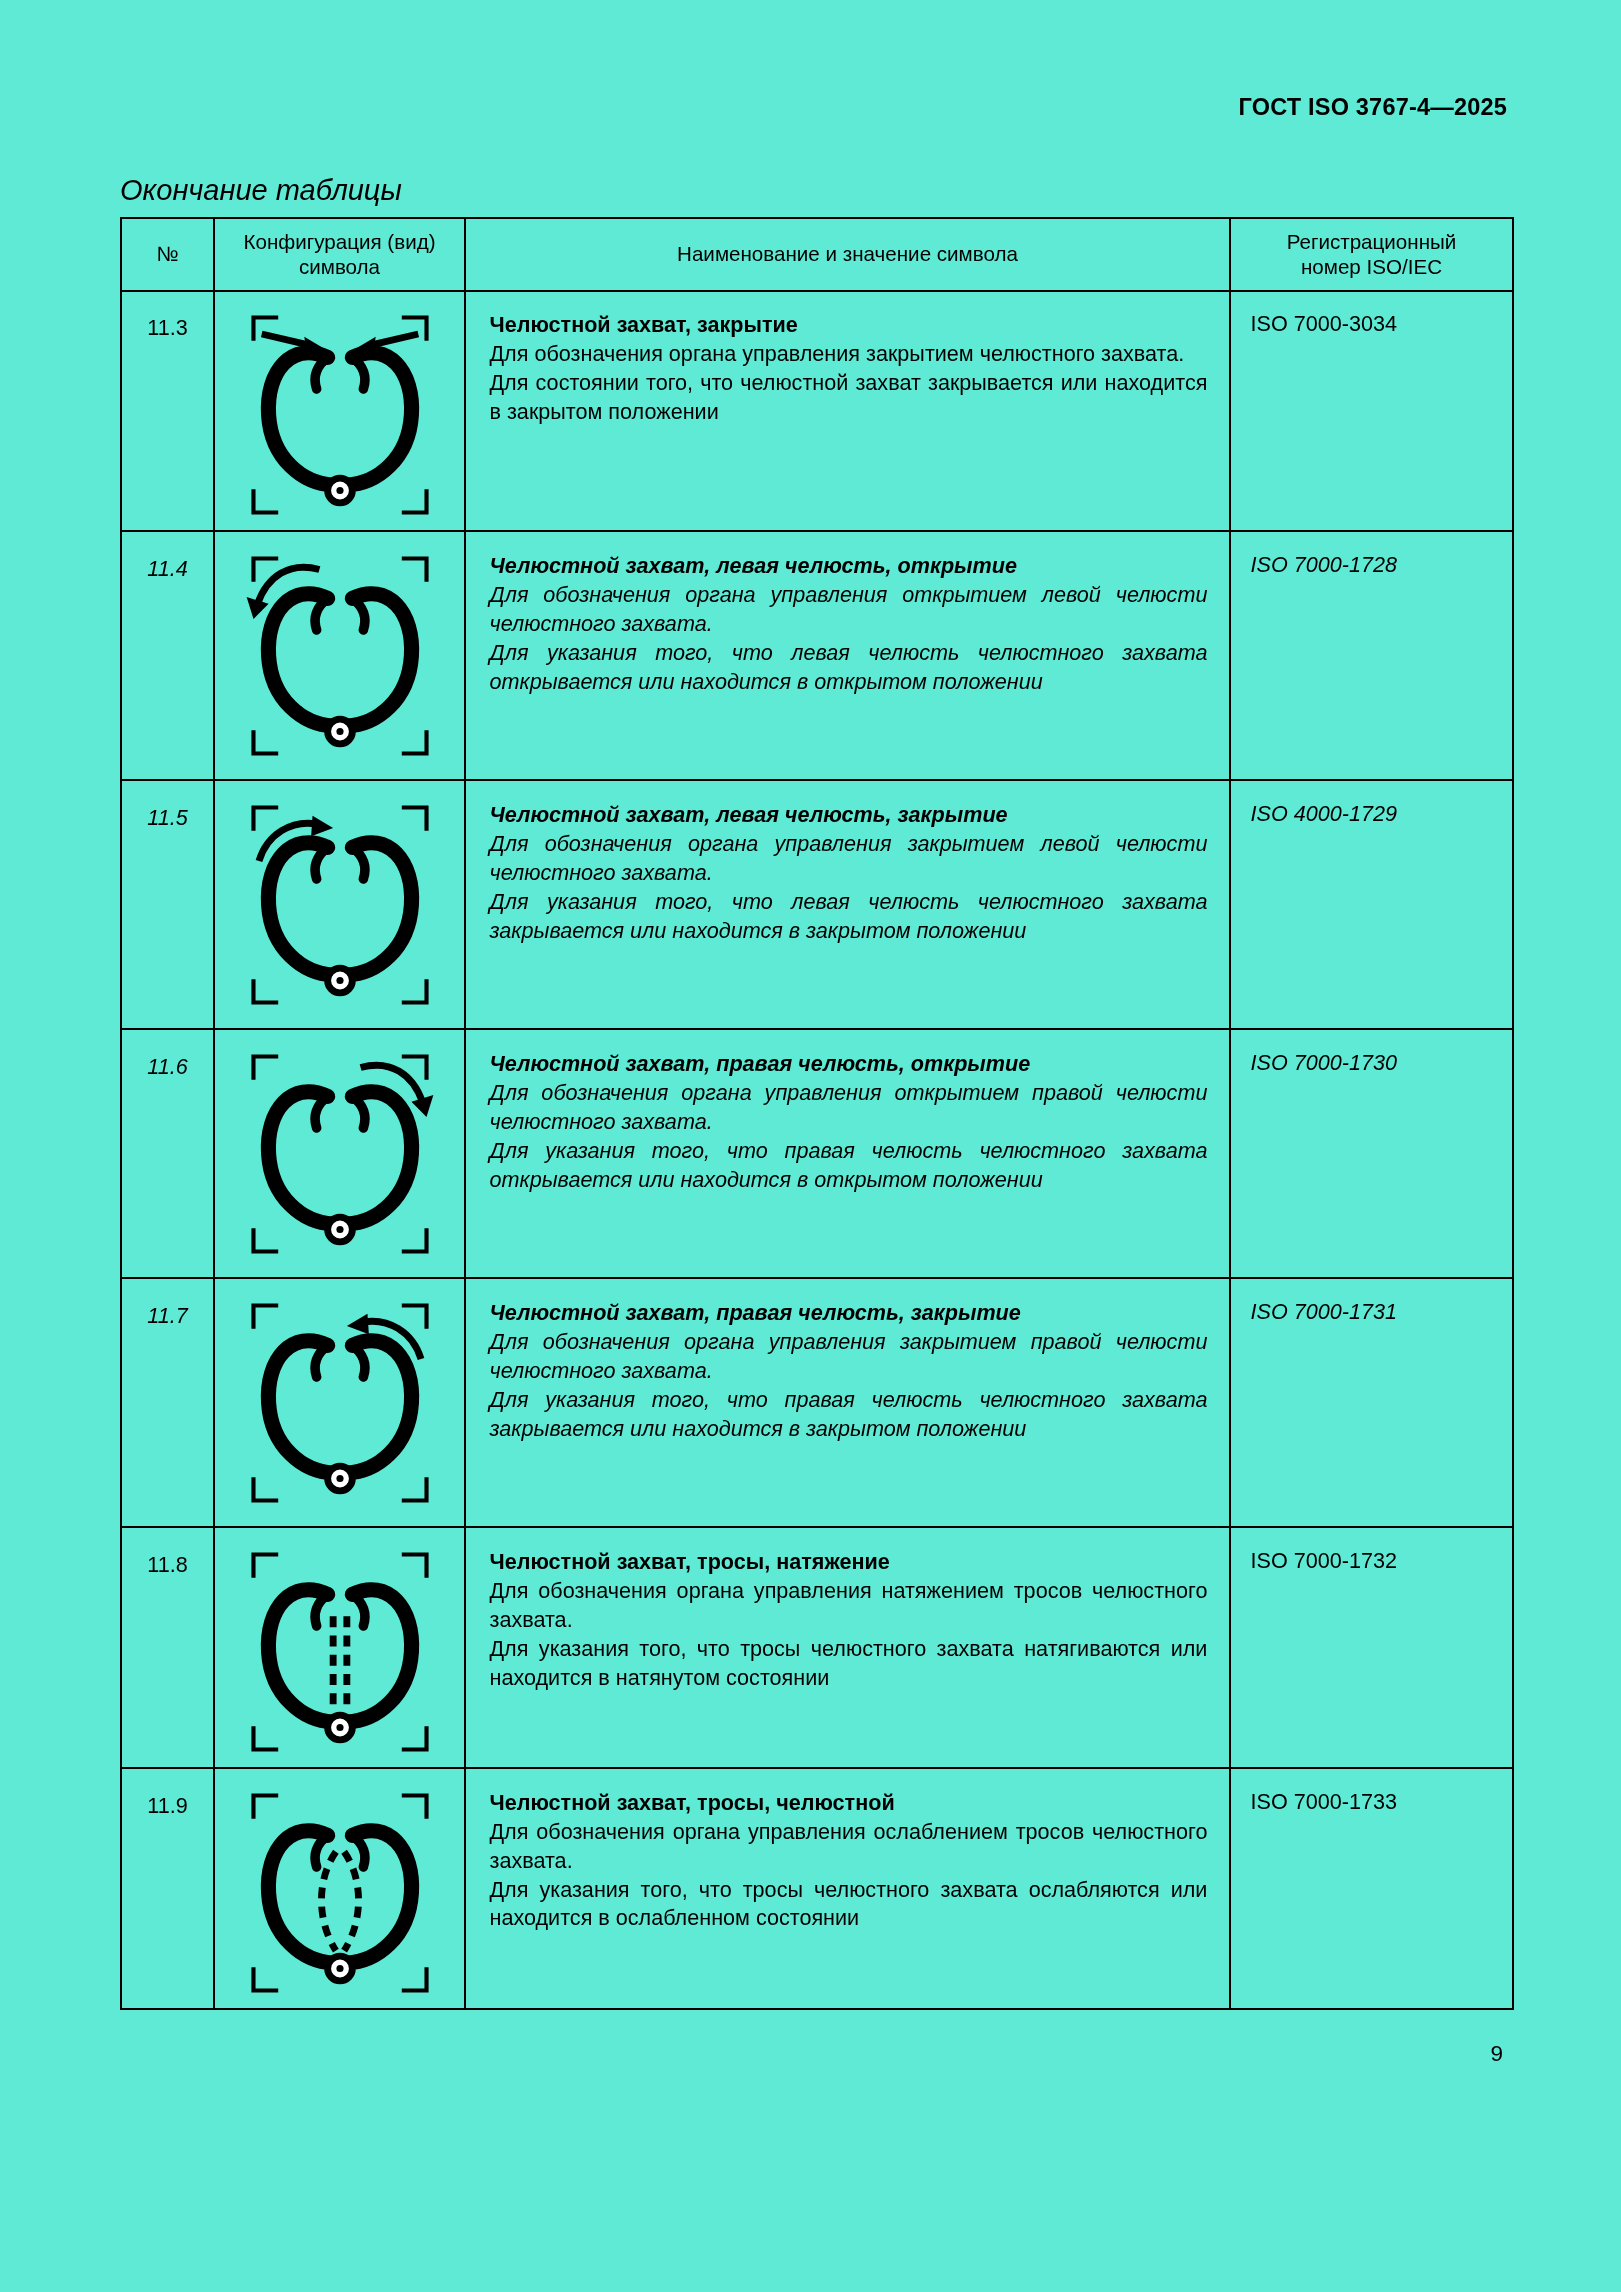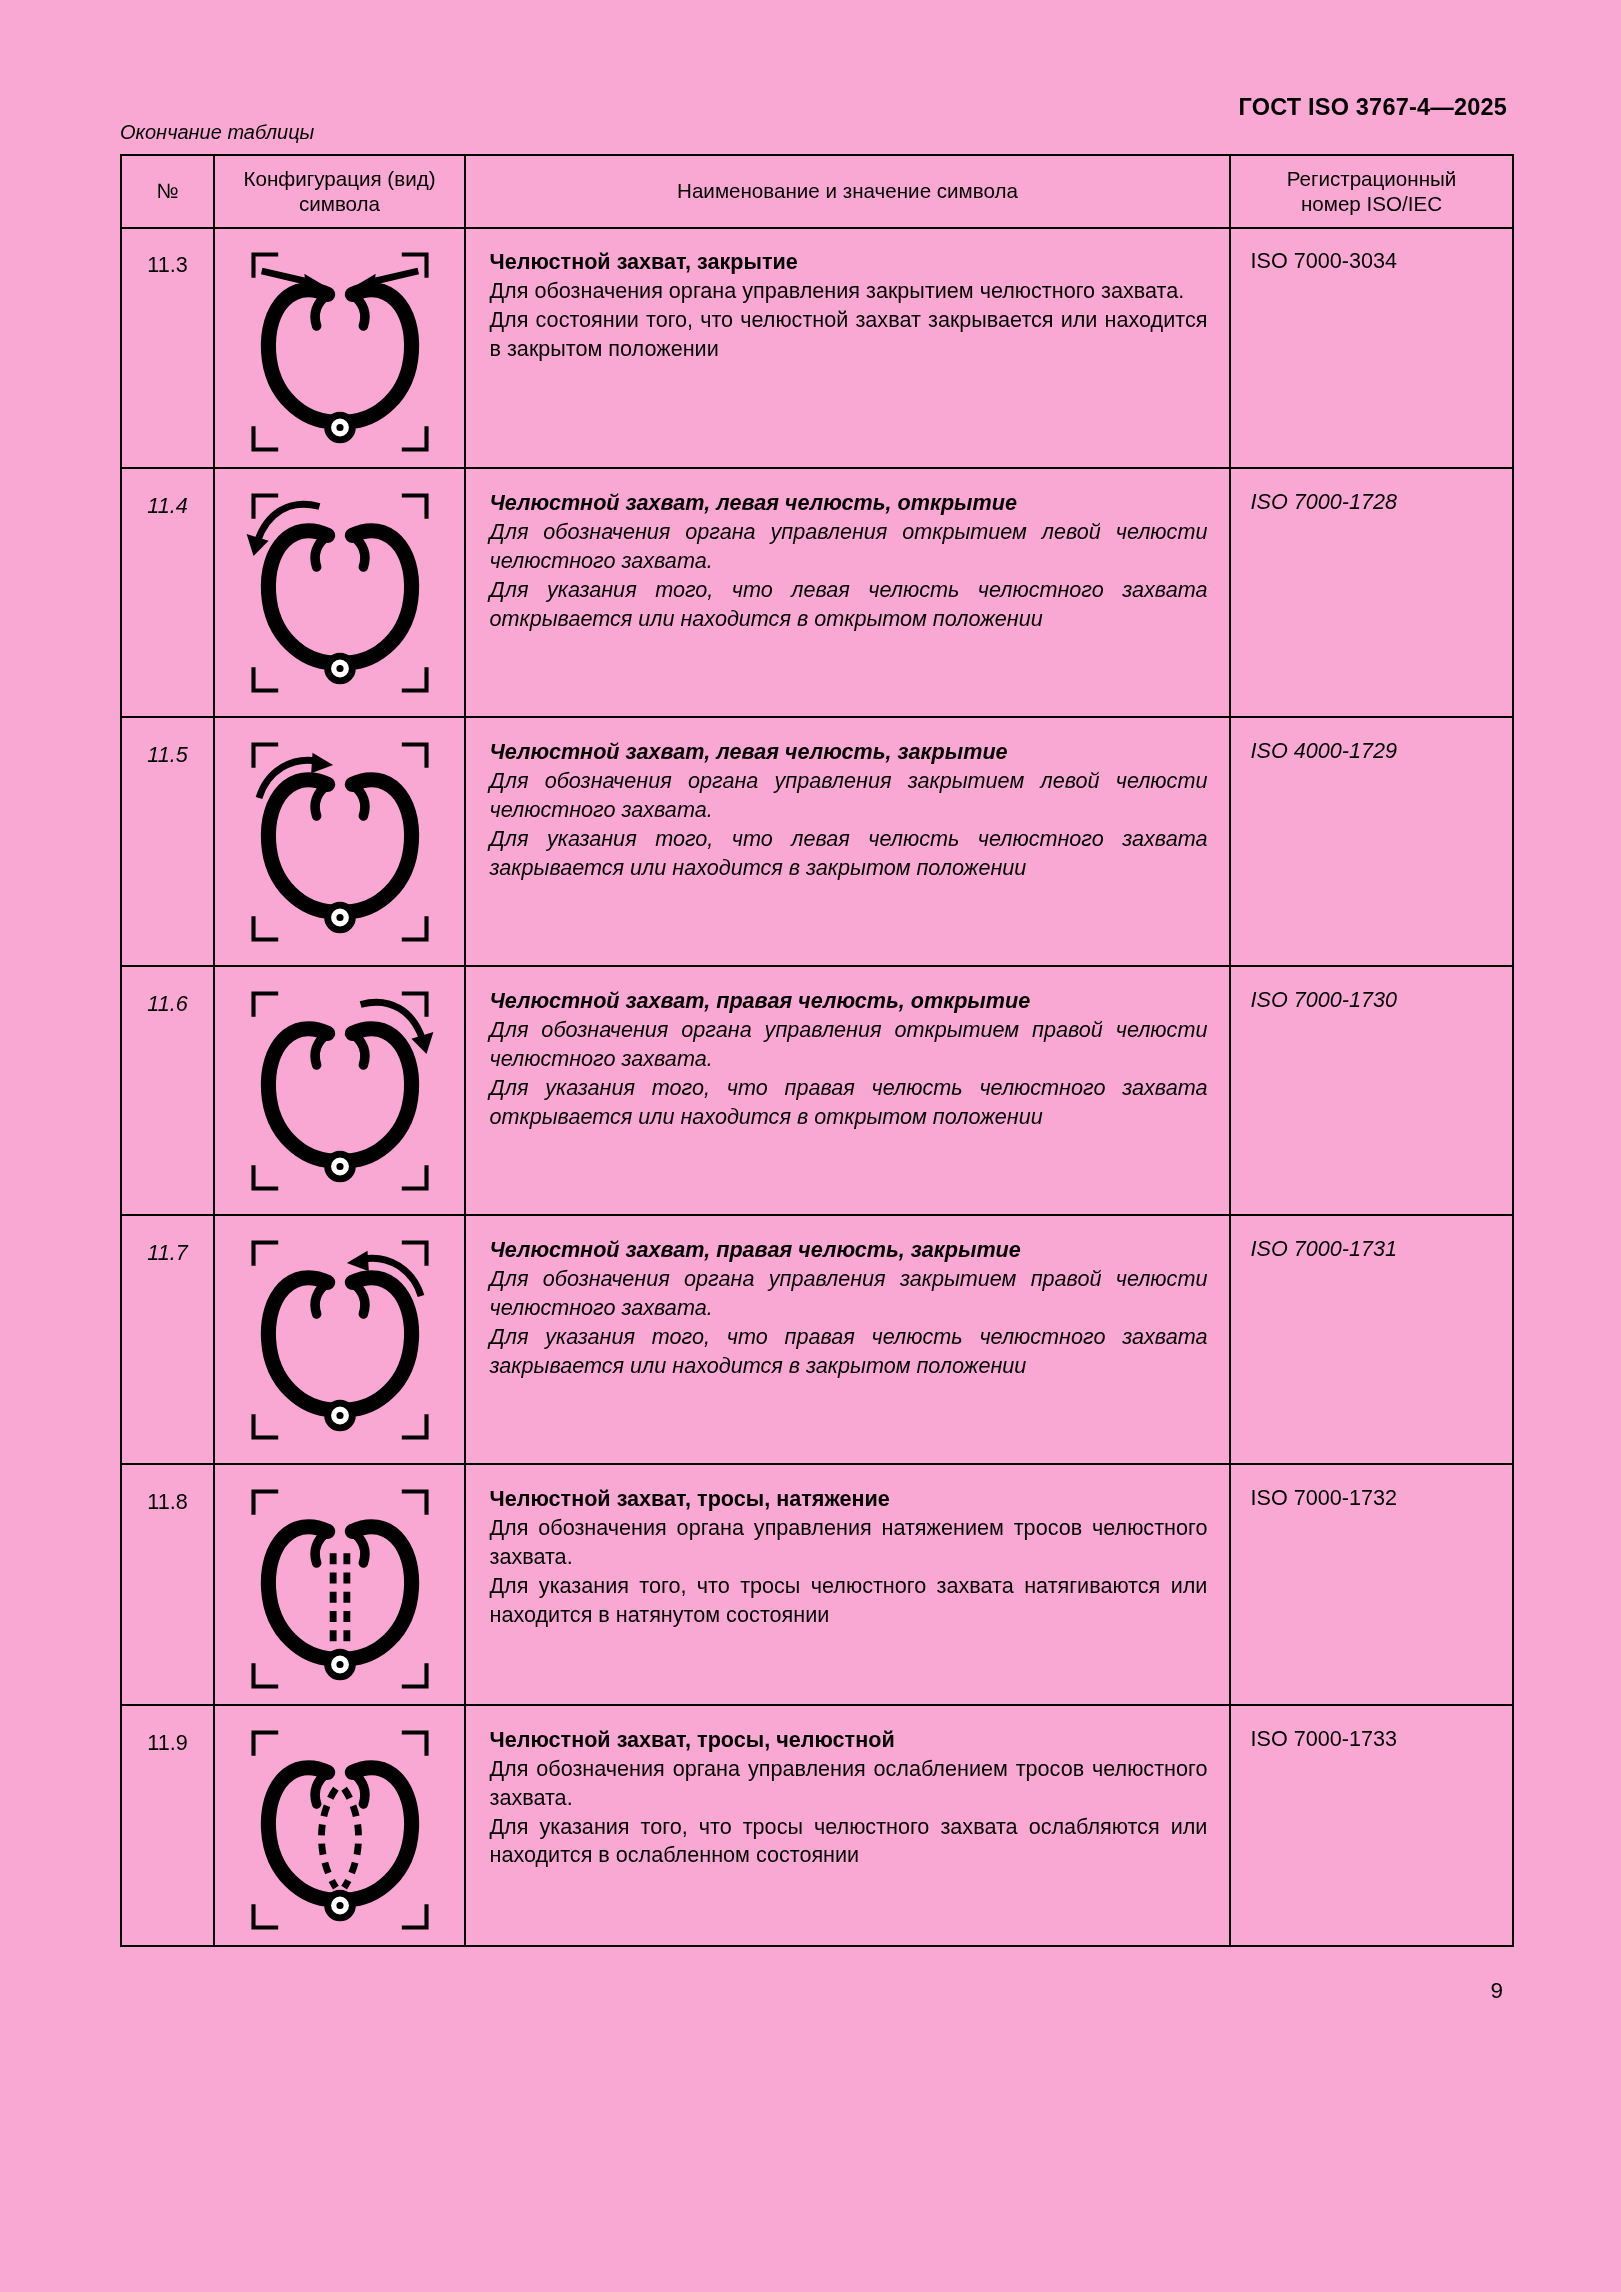--- a/index.html
+++ b/index.html
@@ -1,23 +1,23 @@
 <!DOCTYPE html>
 <html><head>
 <meta charset="utf-8">
 <style>
   * { box-sizing: border-box; }
   html,body { margin:0; padding:0; background:#fff; }
   .page {
-    width:1621px; height:2293px; position:relative; background:#f9a8d4;
+    width:1621px; height:2293px; position:relative; background:#5eead4;
     font-family:"Liberation Sans", sans-serif; color:#000;
     padding:94px 114px 0 120px;
   }
   .doc-header { text-align:right; font-weight:bold; font-size:23.5px; letter-spacing:0.2px; }
-  .caption { font-style:italic; font-size:20px; margin-bottom:9.8px; }
+  .caption { font-style:italic; font-size:29px; margin-top:53px; margin-bottom:9.8px; }
 
   table.sym-table { border-collapse:collapse; width:100%; table-layout:fixed; }
   .sym-table th, .sym-table td { border:2px solid #000; }
   .sym-table th {
     font-weight:normal; font-size:20.6px; text-align:center; vertical-align:middle;
     white-space:pre-line; height:73px; padding:7.8px 5.9px; line-height:1.25;
   }
   td.num { text-align:center; vertical-align:top; padding-top:23.5px; font-size:21.6px; }
   td.sym-cell { vertical-align:top; text-align:center; padding-top:13.7px; }
   td.name { vertical-align:top; padding:19.6px 21.6px 15.7px 23.5px; font-size:21.6px; line-height:1.34; }

